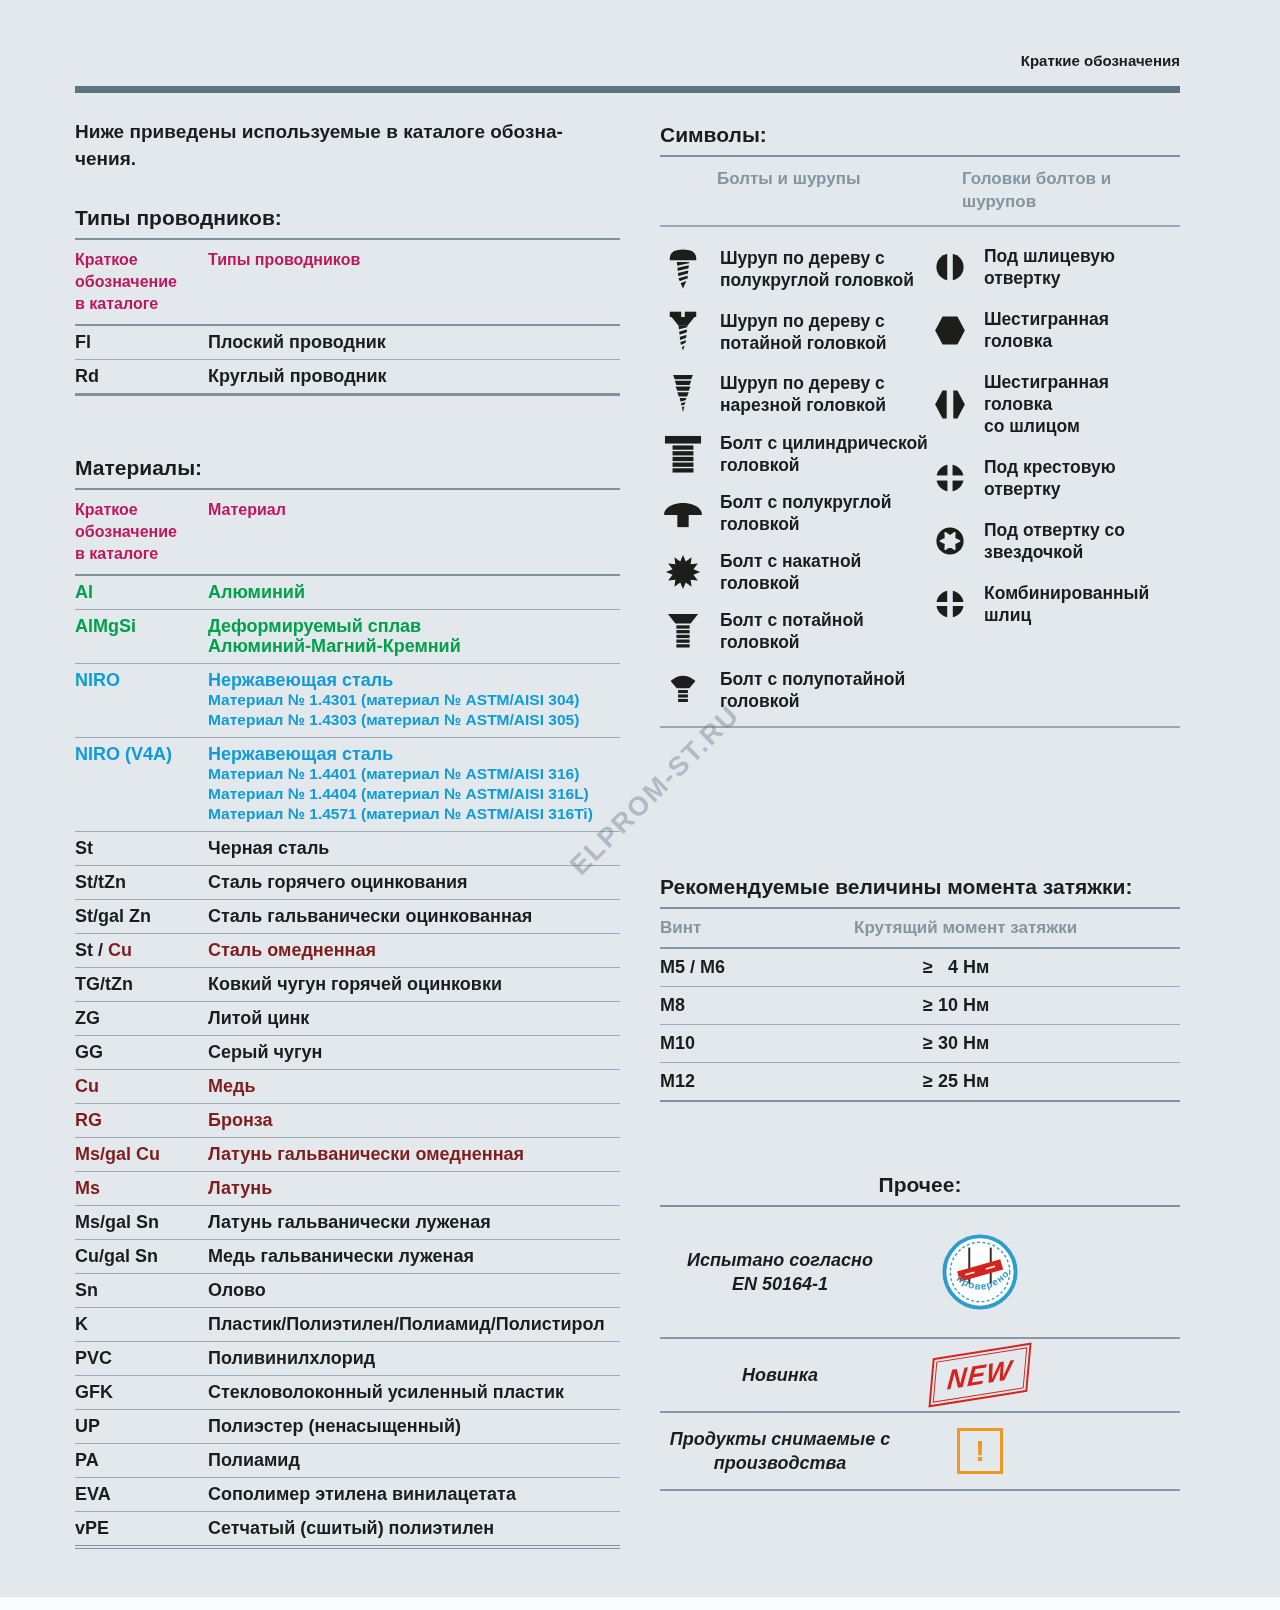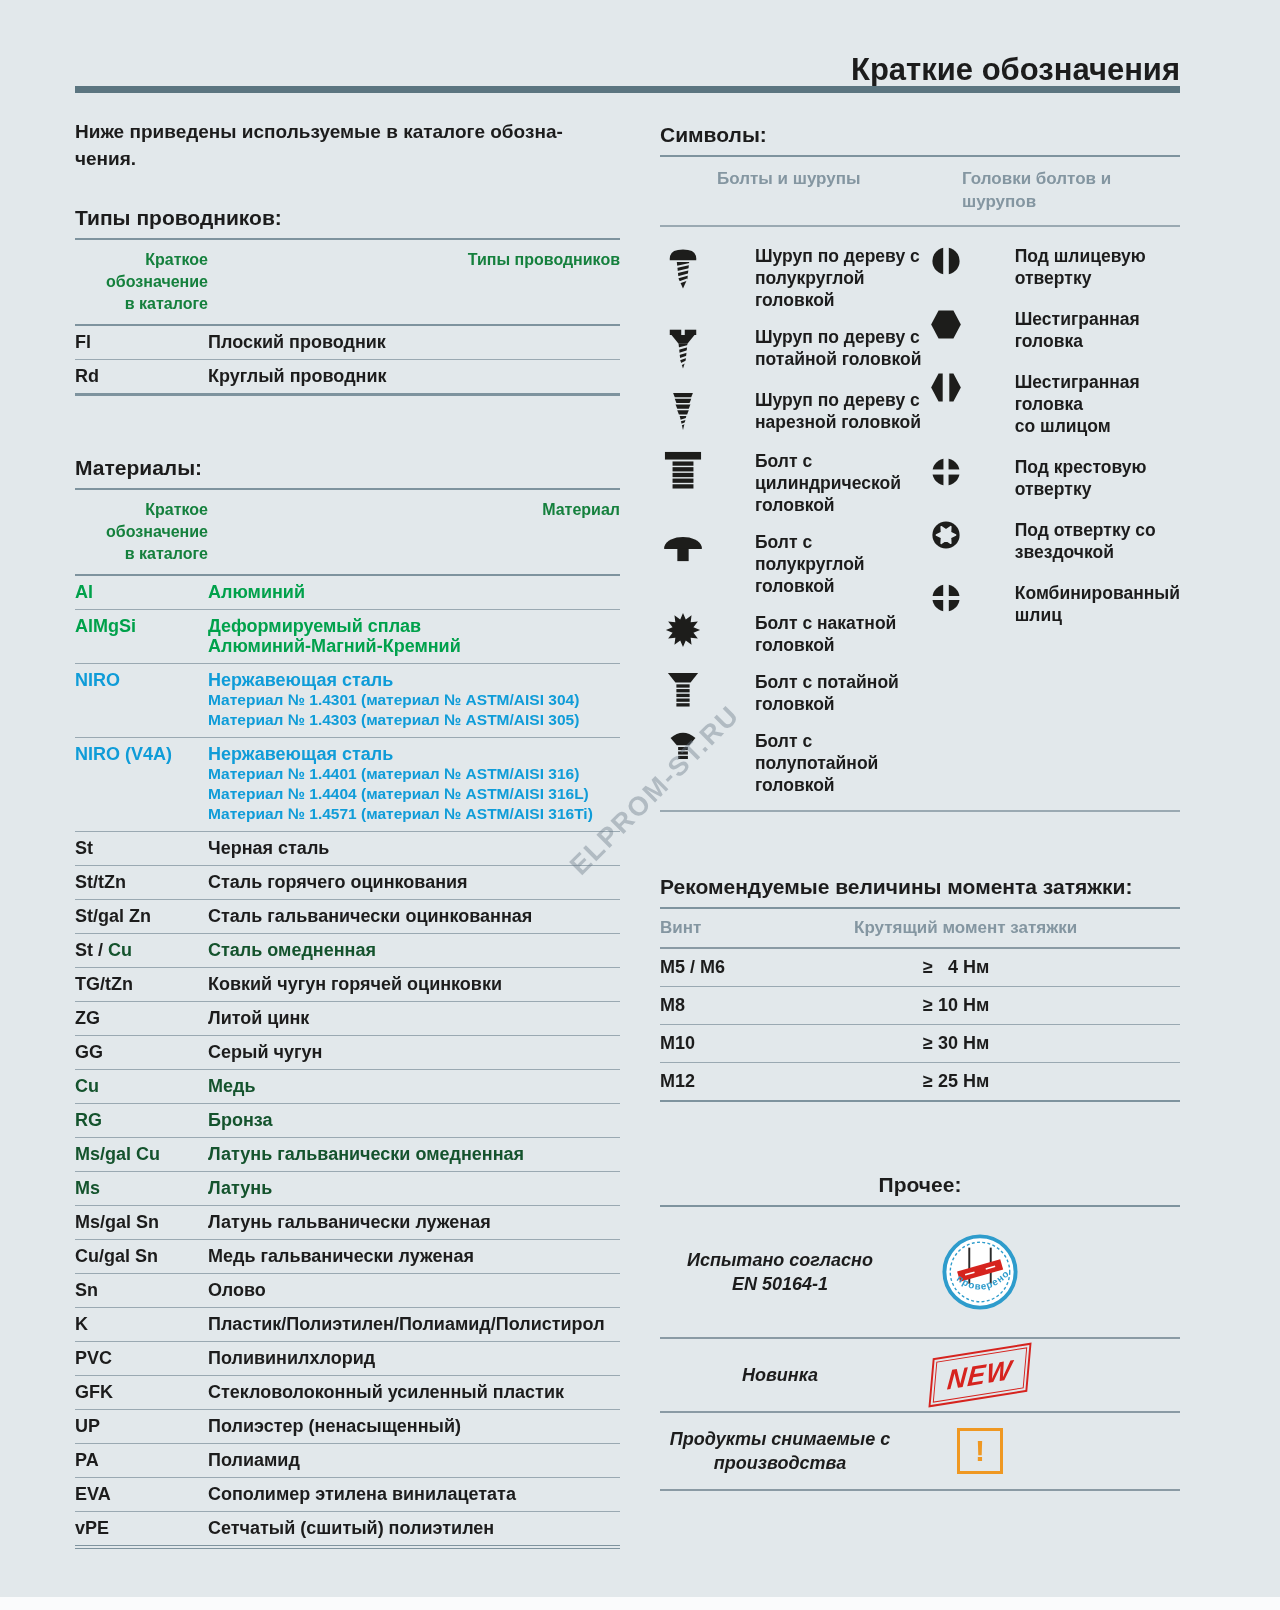--- a/index.html
+++ b/index.html
@@ -3,44 +3,44 @@
 <meta charset="utf-8">
 <style>
   html,body{margin:0;padding:0;}
   .page{
     position:relative; width:1280px; height:1610px; overflow:hidden;
     background:#e2e8eb; color:#1c1c1c;
     font-family:"Liberation Sans","DejaVu Sans",sans-serif;
   }
   .pre{white-space:pre-line;}
   
-  .hdr-title{position:absolute; top:52px; right:100px; font-size:31px; font-weight:bold;}
+  .hdr-title{position:absolute; top:52px; right:100px; font-size:15px; font-weight:bold;}
   .hdr-rule{position:absolute; top:86px; left:75px; right:100px; height:7px; background:#5b7580;}
   
   .col-left{position:absolute; left:75px; top:118px; width:545px;}
   .col-right{position:absolute; left:660px; top:115px; width:520px;}
   .intro{font-size:19px; font-weight:bold; line-height:27px; margin:0 0 34px 0;}
   .sec-heading{font-size:21px; font-weight:bold; padding-bottom:8px; border-bottom:2px solid #7e939e; margin:0;}
   
-  .thead{display:grid; grid-template-columns:133px 1fr; color:#15803d; font-size:16px; font-weight:bold; line-height:22px; padding:9px 0 9px; border-bottom:2px solid #7e939e;text-align:right;}
+  .thead{display:grid; grid-template-columns:133px 1fr; color:#be185d; font-size:16px; font-weight:bold; line-height:22px; padding:9px 0 9px; border-bottom:2px solid #7e939e;}
   .trow{display:grid; grid-template-columns:133px 1fr; border-bottom:1px solid #9aa9b2; padding:6px 0 7px; font-size:18px; font-weight:bold; line-height:20px;}
   .conductors .rows .trow:last-child{border-bottom:3px solid #7e939e;}
   .materials .rows .trow:last-child{border-bottom:4px double #7e939e;}
   .materials{margin-top:60px;}
   .nt{font-size:15.5px; line-height:20px;}
   .nt:empty{display:none;}
-  .green{color:#00a14b}.blue{color:#0f9cd8}.red{color:#14532d}.black{color:#1c1c1c}
+  .green{color:#00a14b}.blue{color:#0f9cd8}.red{color:#7f1d1d}.black{color:#1c1c1c}
   
   .sub-heads{display:flex; color:#8496a1; font-size:17px; font-weight:bold; line-height:23px; padding:10px 0 12px; border-bottom:2px solid #9aa9b2;}
   .sub-heads .sh1{margin-left:57px; width:245px;}
   .sym-cols{display:flex; padding:18px 0 14px; border-bottom:2px solid #9aa9b2;}
   .sym-list{display:flex; flex-direction:column;}
   .sym-list.bolts{width:270px; gap:15px;}
   .sym-list.heads{flex:1; gap:19px;}
-  .sym{display:flex; align-items:flex-start;gap:35px;}
+  .sym{display:flex; align-items:center;}
   .sym .ic{flex:0 0 46px; display:flex; justify-content:center; align-items:center;}
   .sym-list.heads .ic{flex:0 0 40px;}
   .sym .lb{font-size:17.5px; font-weight:bold; line-height:22px; margin-left:14px;}
   .sym svg{display:block;}
   .ink{fill:#1d1d1b;}
   .cut{fill:#e2e8eb;}
   
   .sec-symbols{position:absolute; top:8px; left:0; right:0;}
   .sec-torque{position:absolute; top:732px; left:0; right:0;margin-top:28px;}
   .torq-head{display:grid; grid-template-columns:185px 1fr; color:#8496a1; font-size:17px; font-weight:bold; padding:9px 0; border-bottom:2px solid #8a9aa4;gap:9px;}

